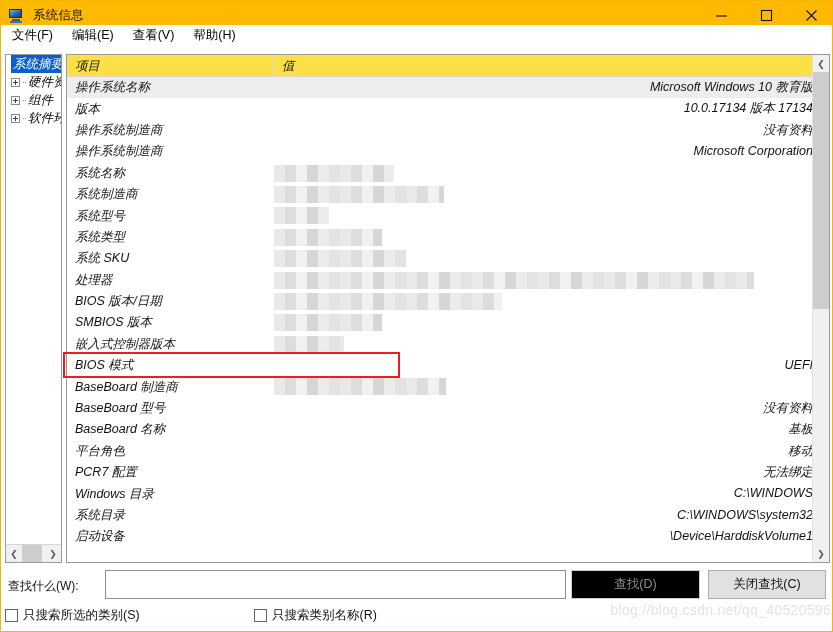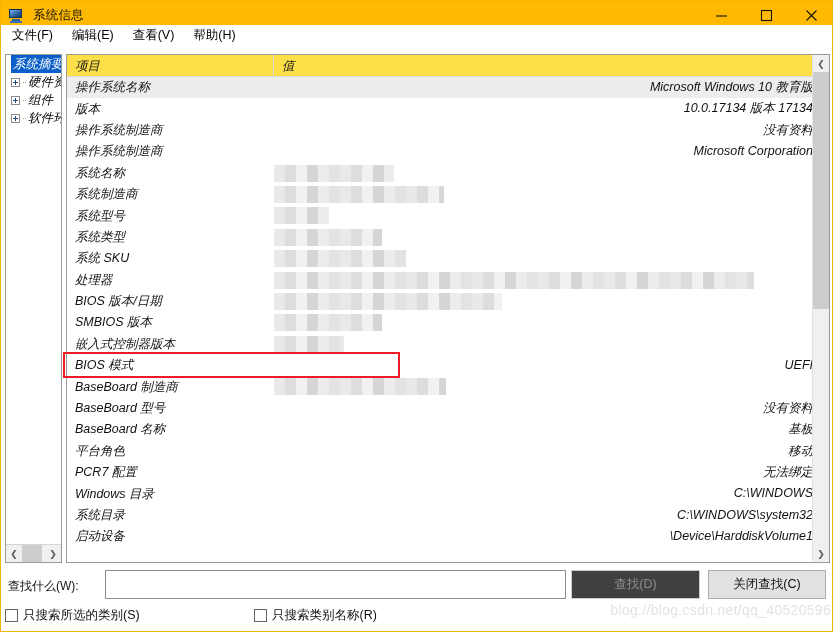--- a/index.html
+++ b/index.html
@@ -370,21 +370,21 @@
     box-sizing: border-box;
     font-family: "Liberation Sans", sans-serif;
     font-size: 12.5px;
     display: flex;
     align-items: center;
     justify-content: center;
   }
   #btn-find {
     left: 570px;
     width: 129px;
-    background: #404040;
+    background: #000000;
     color: #8c8c8c;
     border-color: #cccccc;
   }
   #btn-close-find {
     left: 707px;
     width: 118px;
     background: #e1e1e1;
     color: #111;
   }
   .chk-row {

